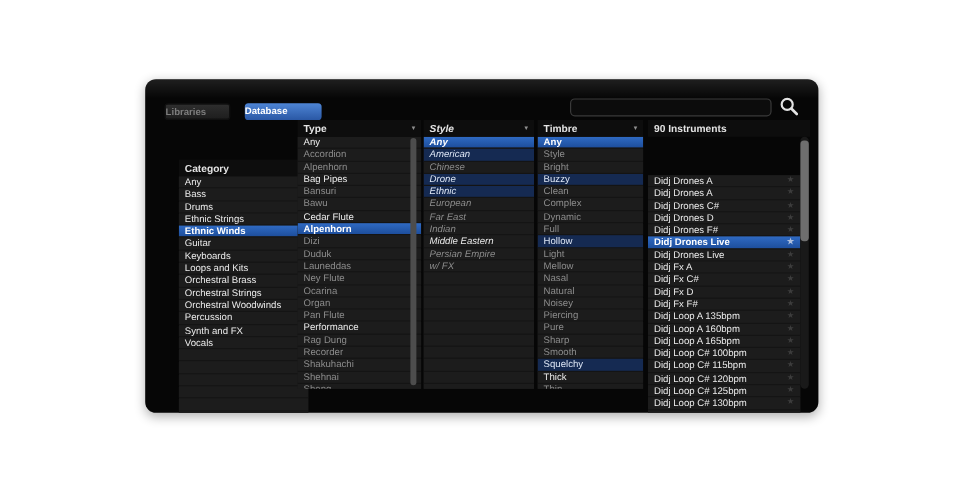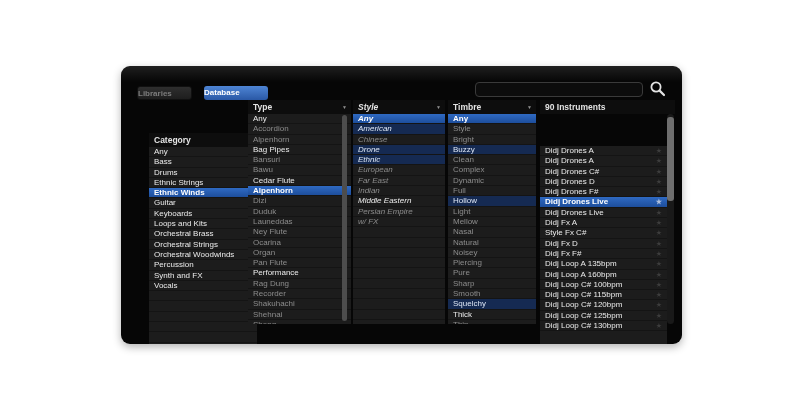--- a/index.html
+++ b/index.html
@@ -172,25 +172,26 @@
       </div>
     <div class="list l4" id="list-4">
         <div class="row bright"><span class="lbl">Didj Drones A</span><span class="star">★</span></div>
         <div class="row bright"><span class="lbl">Didj Drones A</span><span class="star">★</span></div>
         <div class="row bright"><span class="lbl">Didj Drones C#</span><span class="star">★</span></div>
         <div class="row bright"><span class="lbl">Didj Drones D</span><span class="star">★</span></div>
         <div class="row bright"><span class="lbl">Didj Drones F#</span><span class="star">★</span></div>
         <div class="row selected"><span class="lbl">Didj Drones Live</span><span class="star">★</span></div>
         <div class="row bright"><span class="lbl">Didj Drones Live</span><span class="star">★</span></div>
         <div class="row bright"><span class="lbl">Didj Fx A</span><span class="star">★</span></div>
-        <div class="row bright"><span class="lbl">Style Fx C#</span><span class="star">★</span></div>
+        <div class="row bright"><span class="lbl">Didj Fx C#</span><span class="star">★</span></div>
         <div class="row bright"><span class="lbl">Didj Fx D</span><span class="star">★</span></div>
         <div class="row bright"><span class="lbl">Didj Fx F#</span><span class="star">★</span></div>
         <div class="row bright"><span class="lbl">Didj Loop A 135bpm</span><span class="star">★</span></div>
         <div class="row bright"><span class="lbl">Didj Loop A 160bpm</span><span class="star">★</span></div>
+        <div class="row bright"><span class="lbl">Didj Loop A 165bpm</span><span class="star">★</span></div>
         <div class="row bright"><span class="lbl">Didj Loop C# 100bpm</span><span class="star">★</span></div>
         <div class="row bright"><span class="lbl">Didj Loop C# 115bpm</span><span class="star">★</span></div>
         <div class="row bright"><span class="lbl">Didj Loop C# 120bpm</span><span class="star">★</span></div>
         <div class="row bright"><span class="lbl">Didj Loop C# 125bpm</span><span class="star">★</span></div>
         <div class="row bright"><span class="lbl">Didj Loop C# 130bpm</span><span class="star">★</span></div>
       </div>
 
     <div class="vscroll-type"></div>
     <div class="sb-track">
       <div class="sb-thumb"></div>

